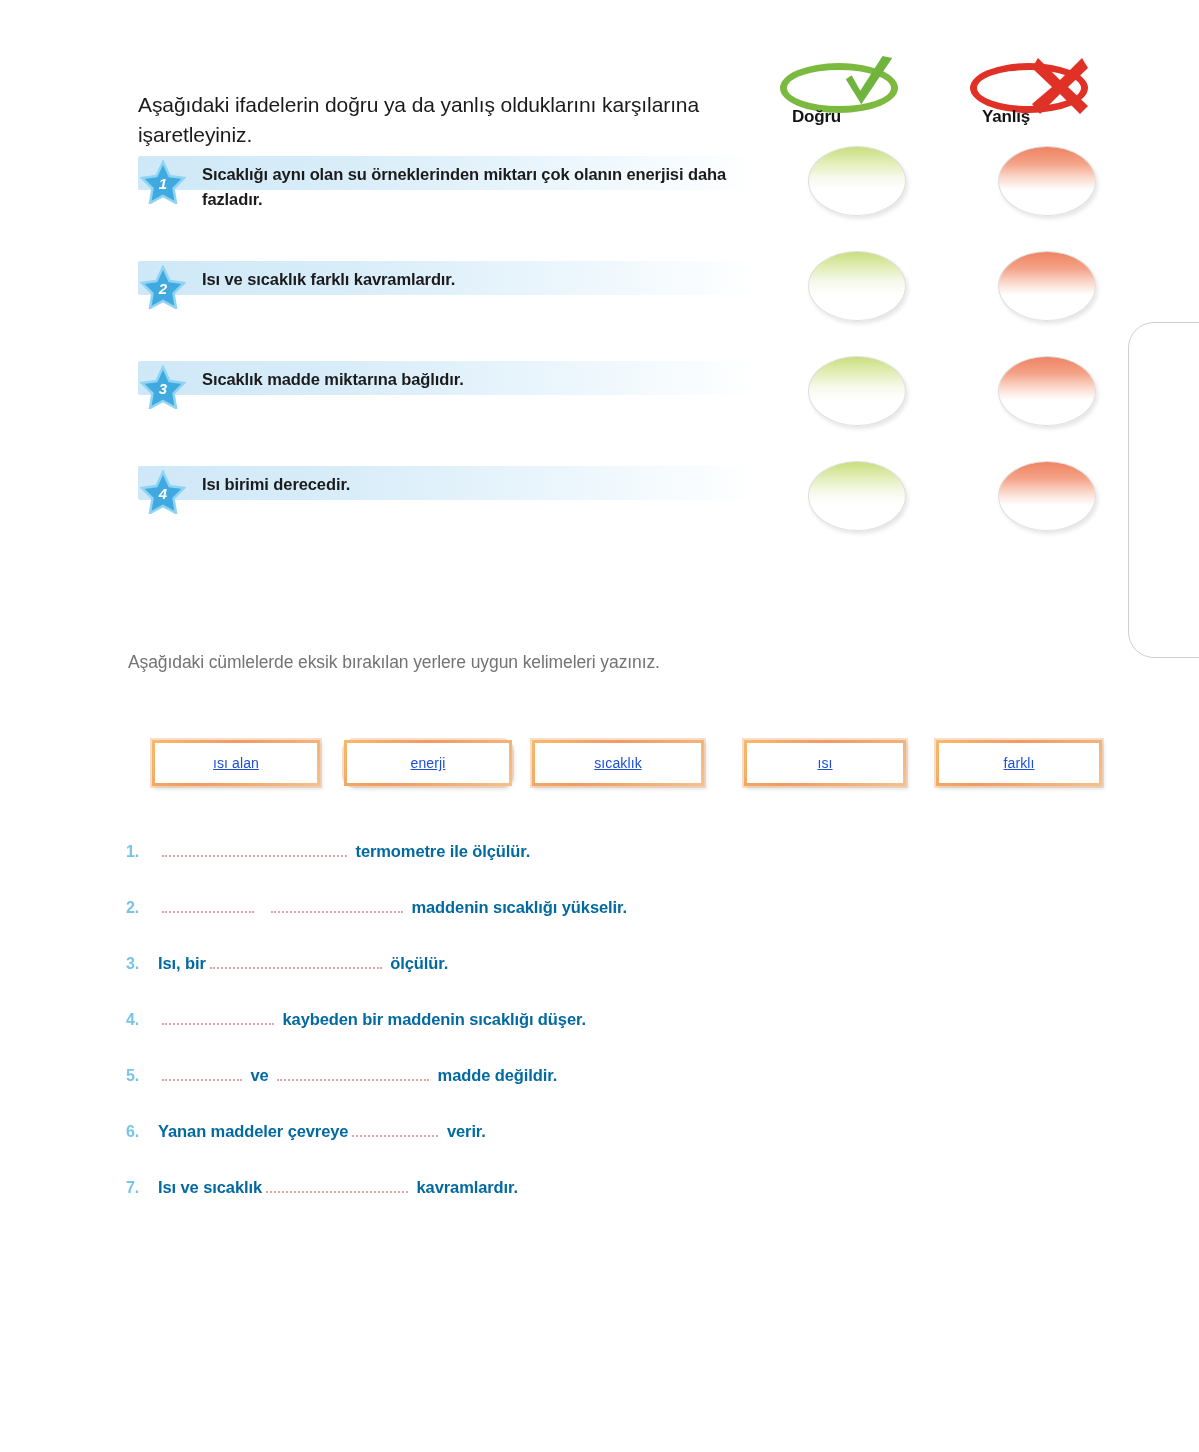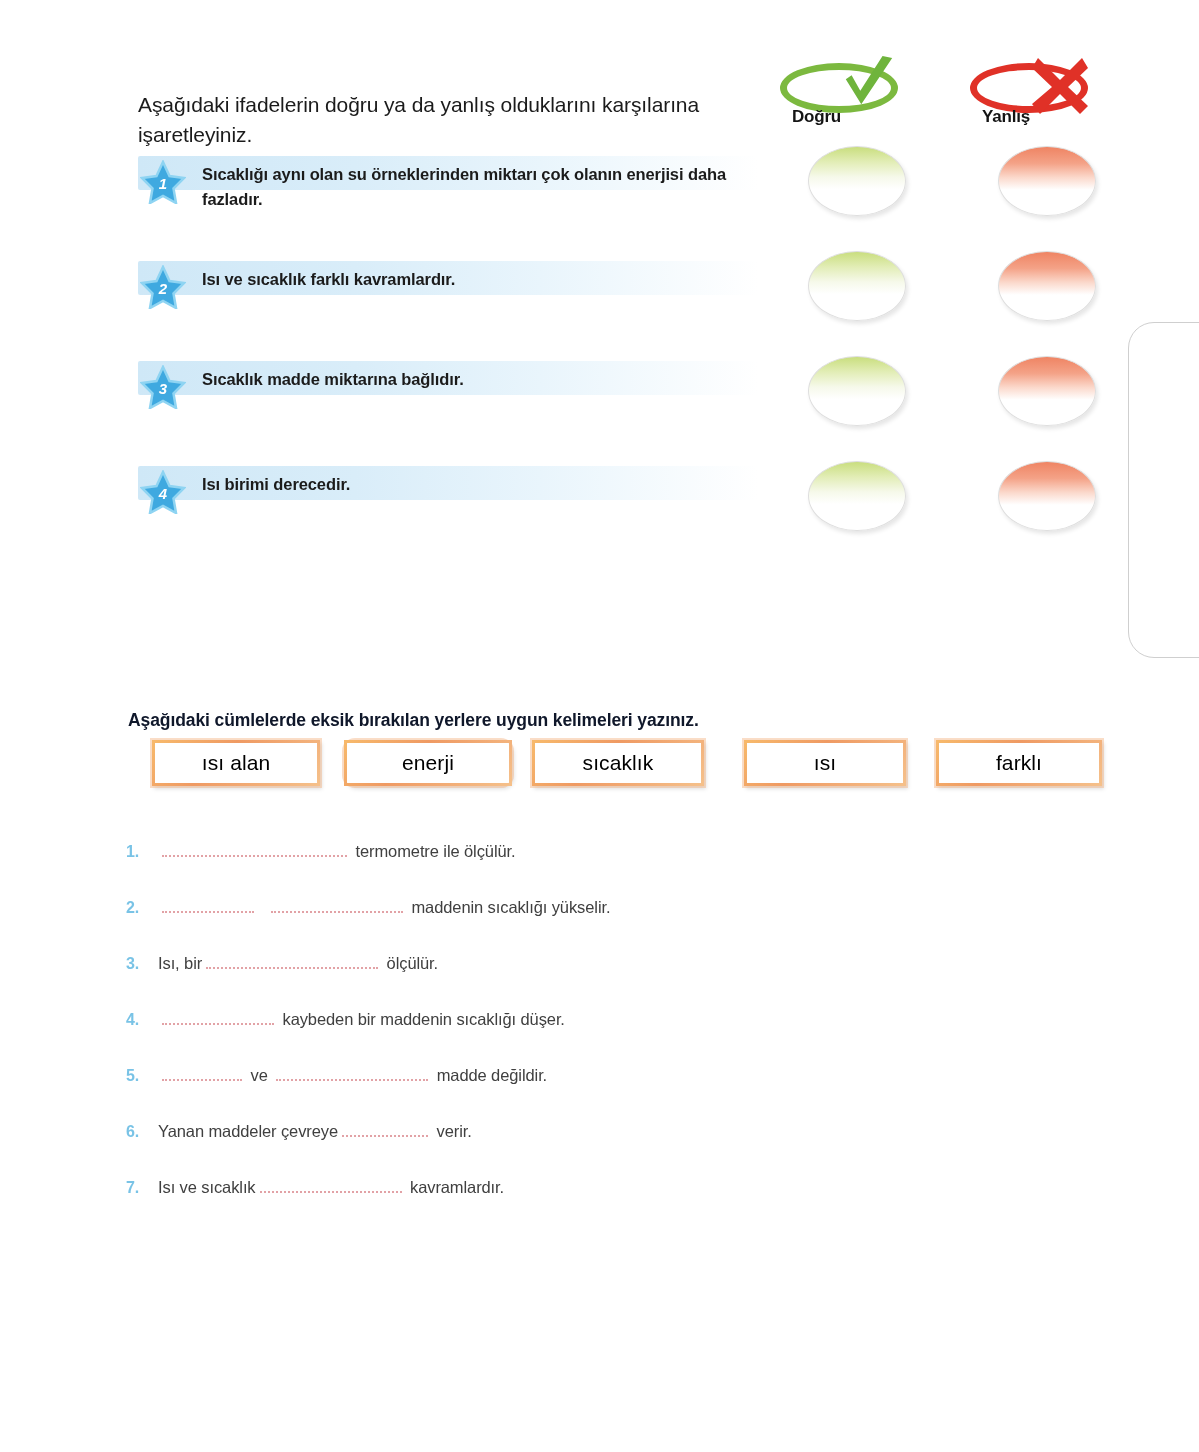--- a/index.html
+++ b/index.html
@@ -166,46 +166,47 @@
   
   #fib-section {
     position: absolute;
     left: 0;
     top: 0;
     width: 1199px;
   }
   #fib-prompt {
     position: absolute;
     left: 128px;
-    top: 710px;
+    top: 652px;
     font-size: 17.5px;
-    font-weight: bold;
-    color: #0f172a;
+    font-weight: normal;
+    color: #737373;
     letter-spacing: -0.1px;
   }
 
   
   .word-box {
     position: absolute;
     top: 740px;
     height: 46px;
     box-sizing: border-box;
     background: #ffffff;
     border: 3px solid;
     border-image: linear-gradient(135deg, #f7b96b 0%, #ef9a63 40%, #f5c08a 100%) 1;
     box-shadow: 0 0 0 2px rgba(245,180,130,0.45),
                 2px 3px 4px rgba(0,0,0,0.13);
     display: flex;
     align-items: center;
     justify-content: center;
   }
   .word-box span {
-    font-size: 21px;
-    color: #000000;
+    font-size: 14px;
+    color: #1d4ed8;
     letter-spacing: 0.1px;
+    text-decoration: underline;
   }
 
   
   .fib-item {
     position: absolute;
     left: 126px;
     width: 900px;
     height: 26px;
     display: flex;
     align-items: baseline;
@@ -215,22 +216,22 @@
   }
   .fib-num {
     width: 32px;
     flex: 0 0 32px;
     font-size: 16px;
     font-weight: bold;
     color: #79c3e6;
   }
   .fib-text {
     white-space: pre;
-    font-weight: normal;
-    color: #404040;
+    font-weight: bold;
+    color: #0369a1;
   }
   .blank {
     display: inline-block;
     border-bottom: 2.5px dotted #e2a2a6;
     height: 13px;
     margin: 0 4px;
     vertical-align: baseline;
   }
 </style>
 </head>

